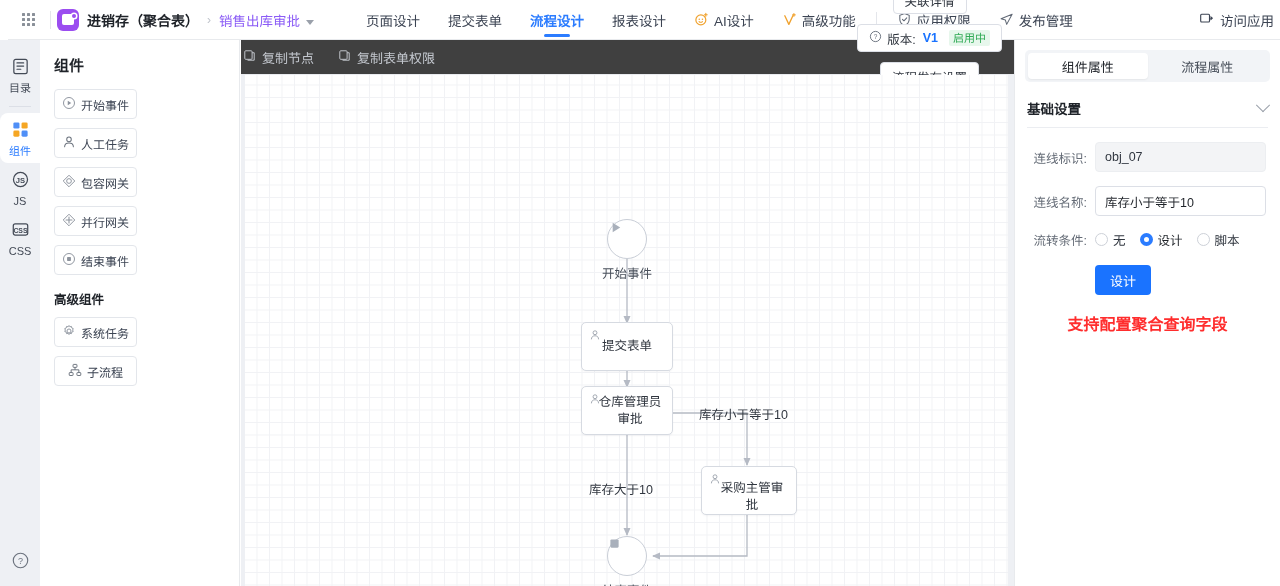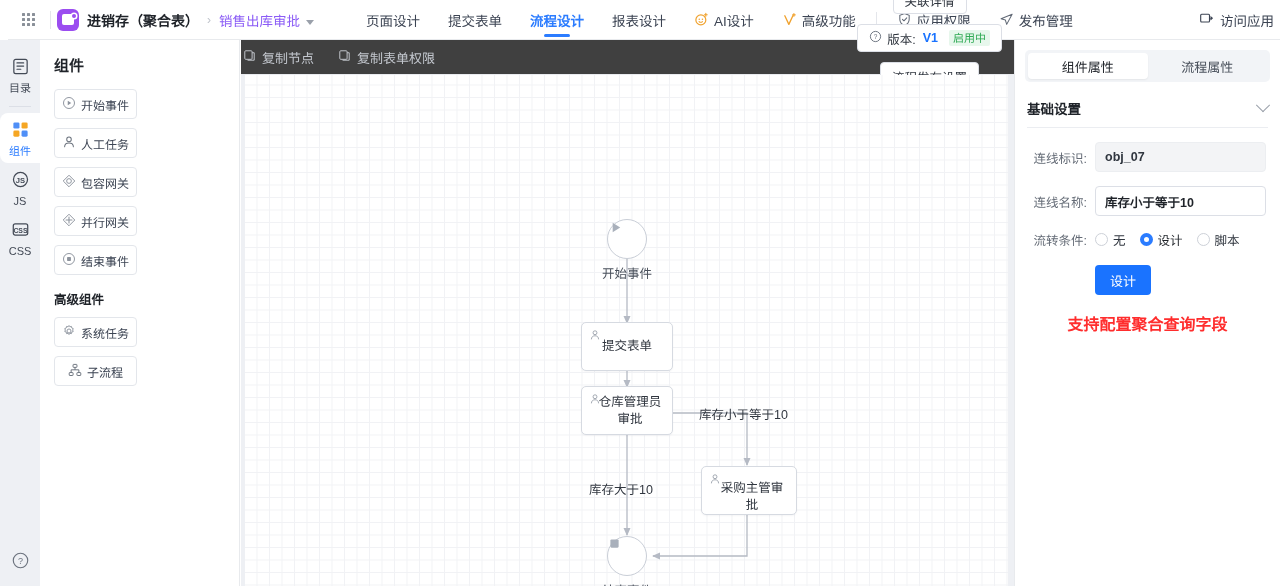--- a/index.html
+++ b/index.html
@@ -190,21 +190,21 @@
     margin: 16px 12px 0; display: flex; align-items: center; justify-content: space-between;
     padding-bottom: 9px; border-bottom: 1px solid #ebedf1; cursor: pointer;
   }
   .sect-head .t { font-size: 13.5px; font-weight: bold; color: #1f2329; }
   .chev { width: 10px; height: 10px; border-right: 1.5px solid #9aa0aa; border-bottom: 1.5px solid #9aa0aa; transform: rotate(45deg) translate(-2px,-2px); }
   .frow { display: flex; align-items: center; margin: 14px 14px 0; }
   .flabel { width: 66px; flex: none; text-align: right; font-size: 12.5px; color: #646b76; padding-right: 8px; }
   .finput {
     flex: 1; height: 30px; border: 1px solid #dcdfe6; border-radius: 4px;
     background: #fff; font-size: 12.5px; color: #1f2329; padding: 0 9px;
-    display: flex; align-items: center; font-weight: bold;
+    display: flex; align-items: center;
   }
   .finput.readonly { background: #f3f4f6; border-color: #eceef1; color: #30363f; }
   .radios { display: flex; align-items: center; gap: 14px; }
   .radio { display: flex; align-items: center; gap: 5px; font-size: 12.5px; color: #30363f; cursor: pointer; }
   .rdot { width: 13px; height: 13px; border-radius: 50%; border: 1px solid #cdd1d8; background: #fff; flex: none; }
   .radio.on .rdot { border: 4px solid #2b7cff; background: #fff; }
   .radio.on { color: #1f2329; }
   .btn-primary {
     margin: 16px 0 0 80px; width: 56px; height: 30px;
     background: #1a73ff; border-radius: 4px; color: #fff; font-size: 13px;

